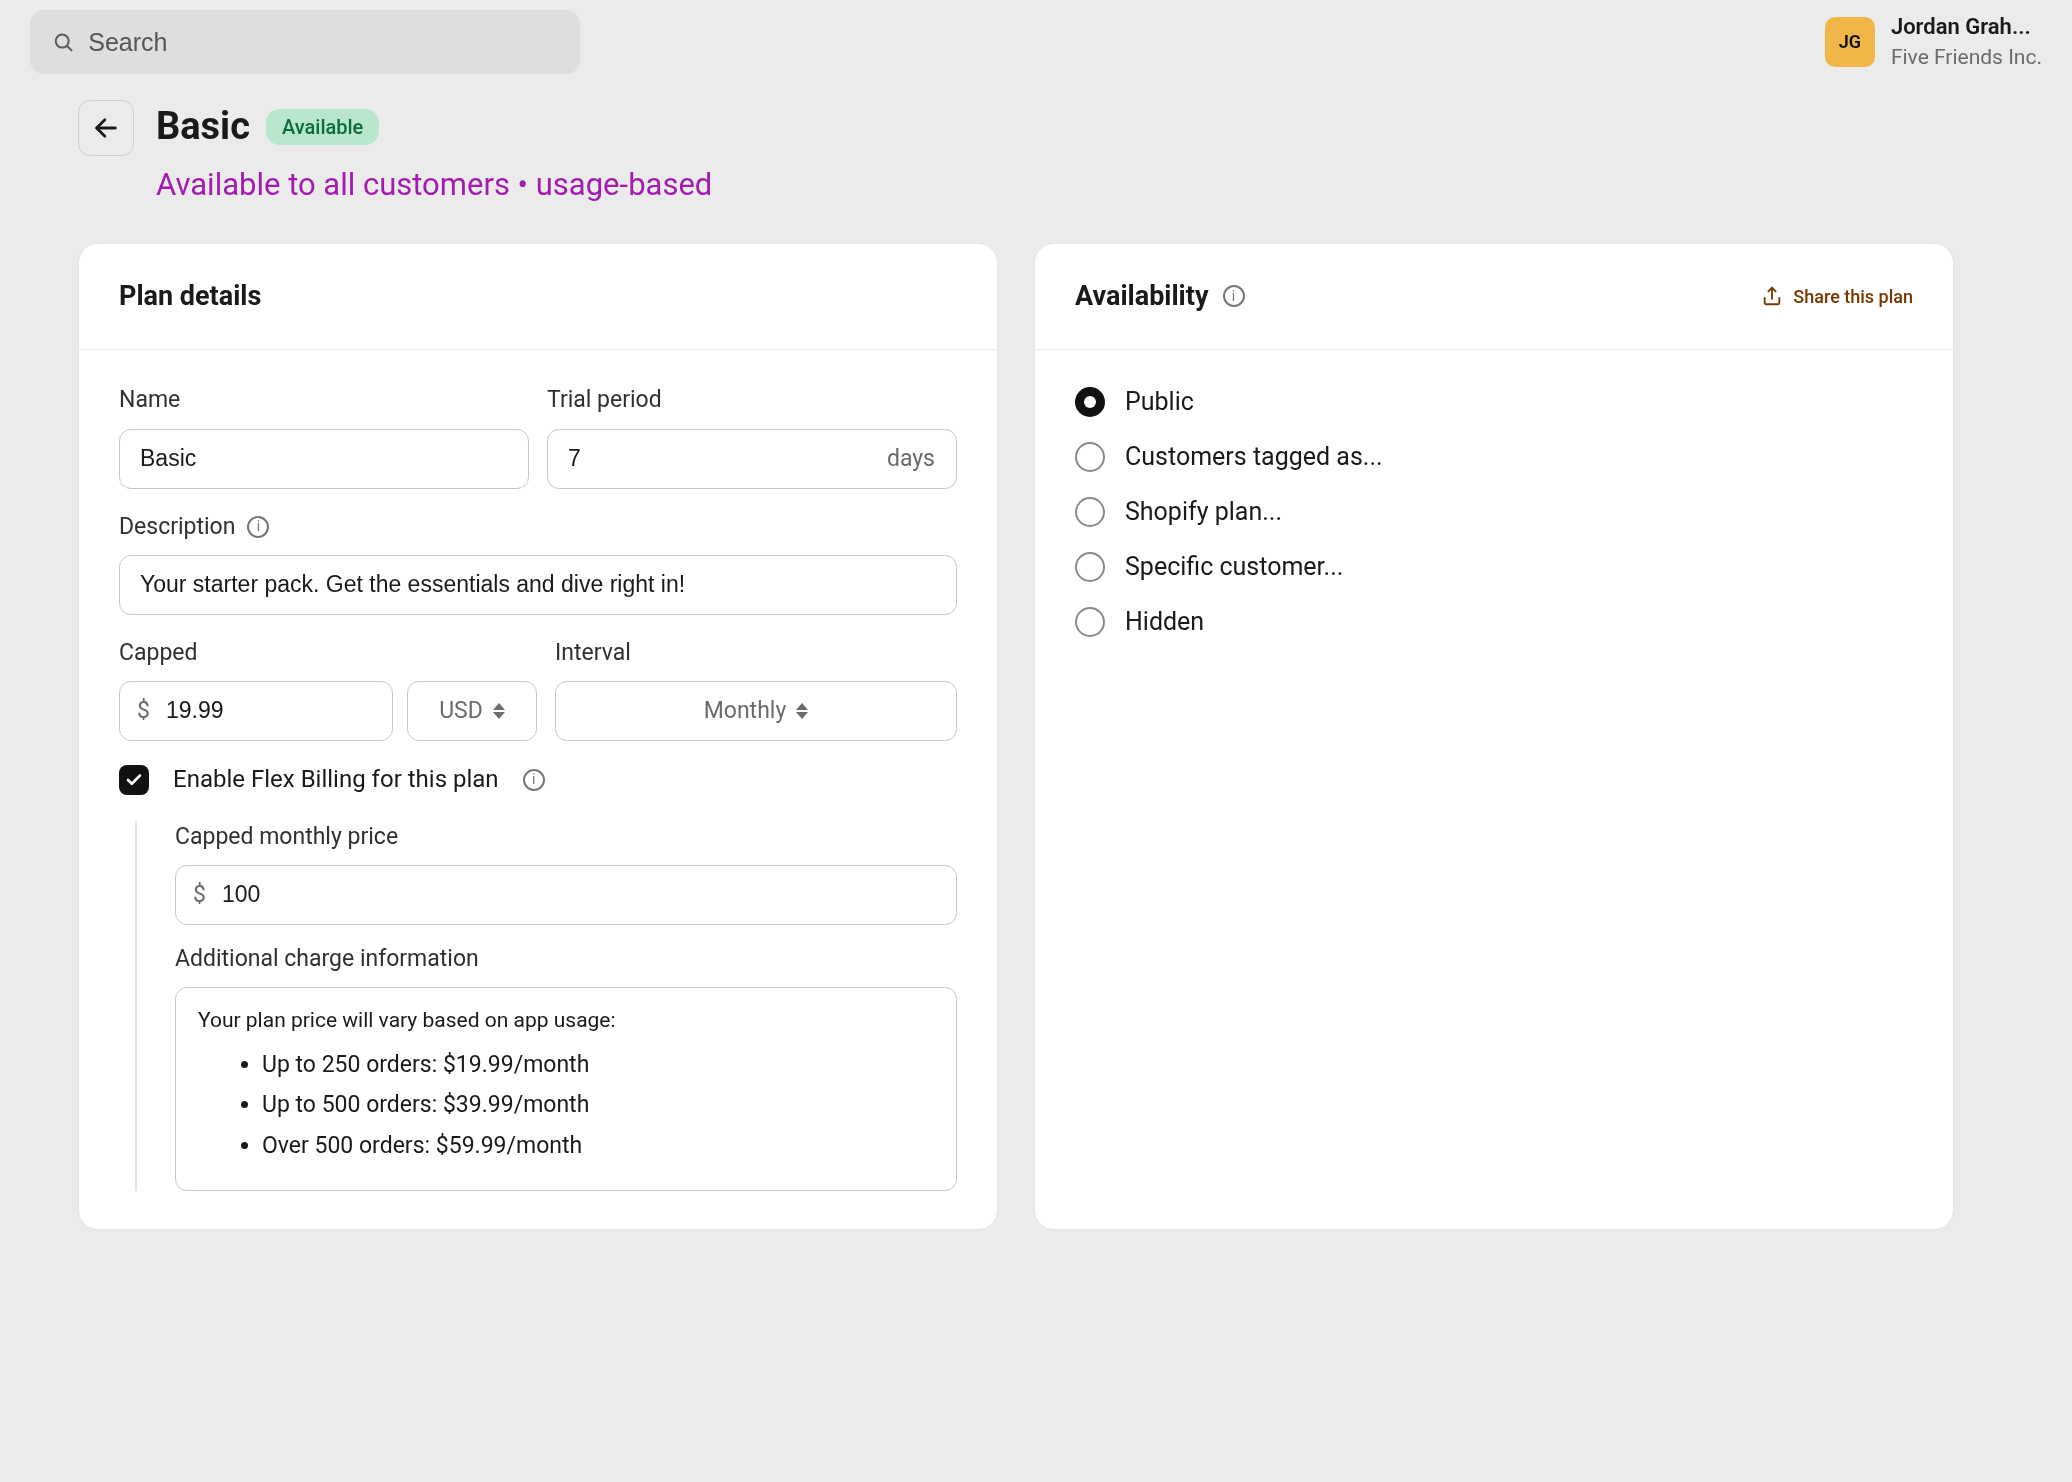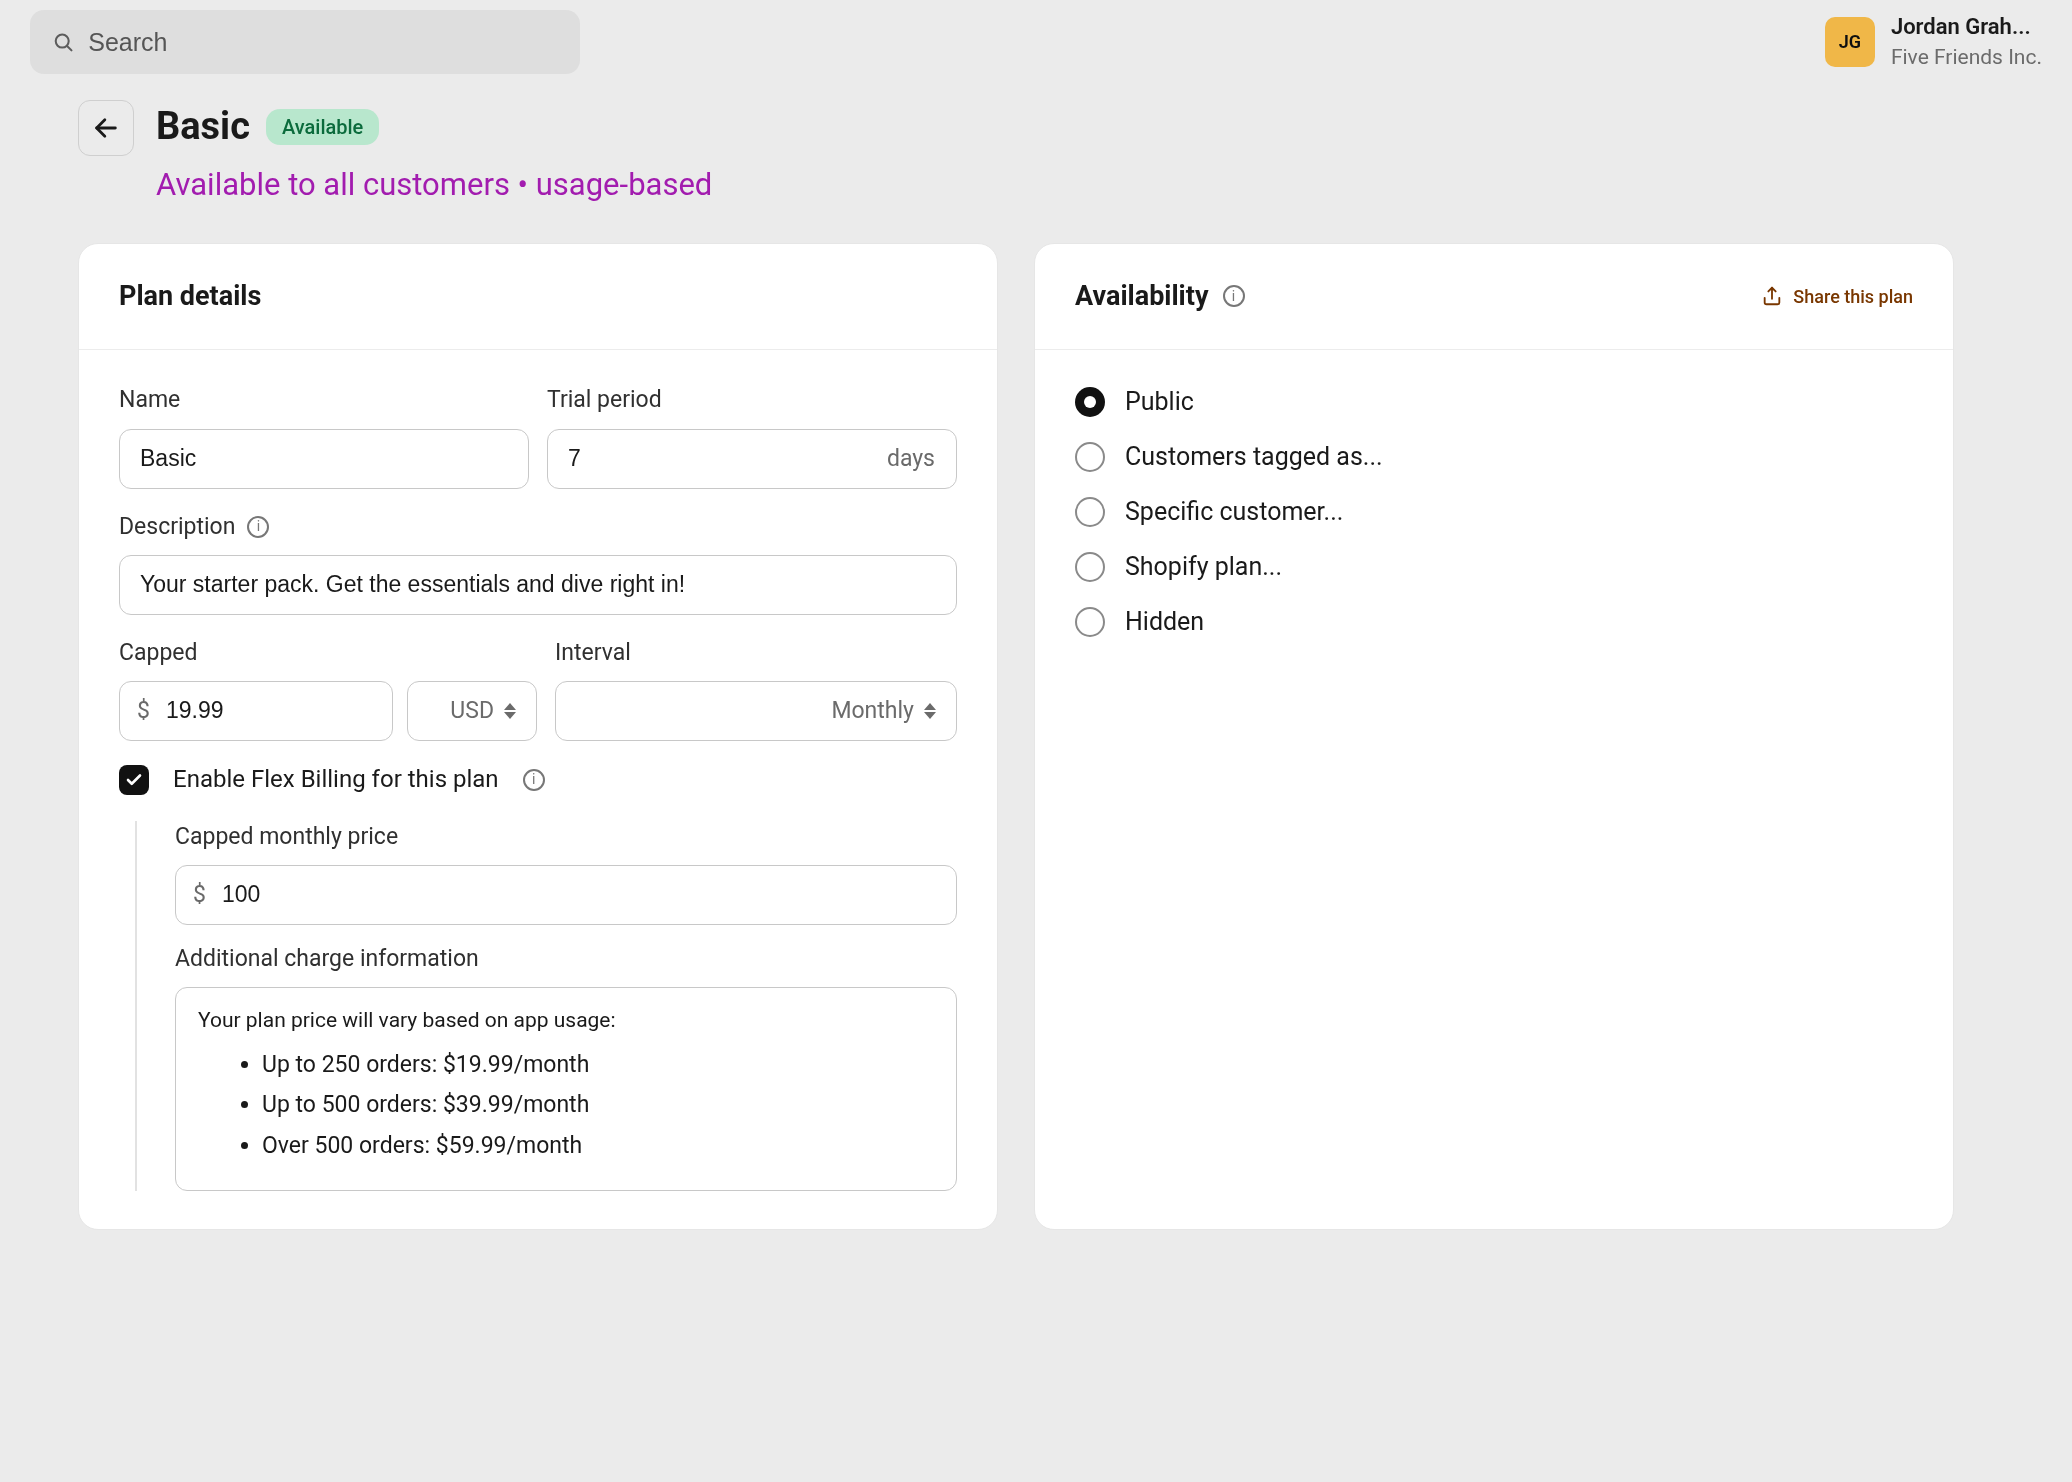--- a/index.html
+++ b/index.html
@@ -102,21 +102,21 @@
   .field { display:flex; flex-direction:column; gap:12px; }
   .field.flex-1 { flex:1;}
   .label { font-size:23px; color:#303030; }
   .label-with-icon { display:flex; align-items:center; gap:12px;}
   .input, .select, .textarea {
     border:1px solid #c8c8c8; border-radius:12px; background:#fff;
     font-size:23px; color:#1a1a1a; padding:14px 20px;
     outline:none;
   }
   .input { height:60px;}
-  .select { height:60px; display:flex; align-items:center; justify-content:flex-end; color:#6b6b6b;}
+  .select { height:60px; display:flex; align-items:center; justify-content:center; color:#6b6b6b;}
   .textarea-like {
     border:1px solid #c8c8c8; border-radius:12px; padding:18px 22px 24px;
   }
   .input-suffix {
     position:relative;
   }
   .input-suffix .suffix {
     position:absolute; right:22px; top:50%; transform:translateY(-50%);
     color:#6a6a6a; font-size:23px;
   }
@@ -317,25 +317,25 @@
                 <div class="dot"></div>
               </div>
               <span>Public</span>
             </div>
             <div class="radio-item">
               <div class="radio"></div>
               <span>Customers tagged as...</span>
             </div>
             <div class="radio-item">
               <div class="radio"></div>
+              <span>Shopify plan...</span>
+            </div>
+            <div class="radio-item">
+              <div class="radio"></div>
               <span>Specific customer...</span>
-            </div>
-            <div class="radio-item">
-              <div class="radio"></div>
-              <span>Shopify plan...</span>
             </div>
             <div class="radio-item">
               <div class="radio"></div>
               <span>Hidden</span>
             </div>
           </div>
       </div>
     </div>
   </div>
 </div>

